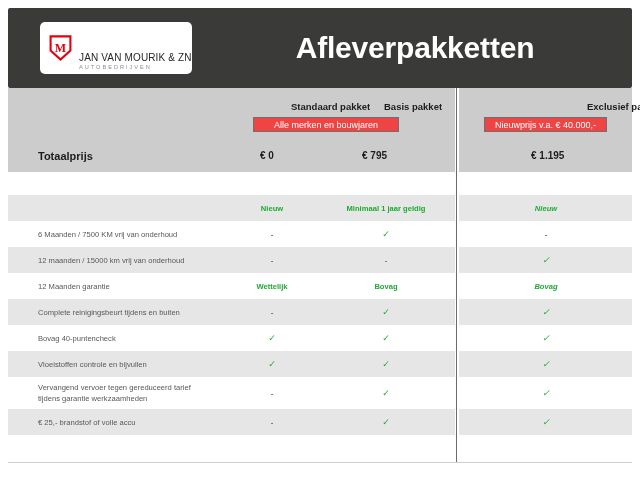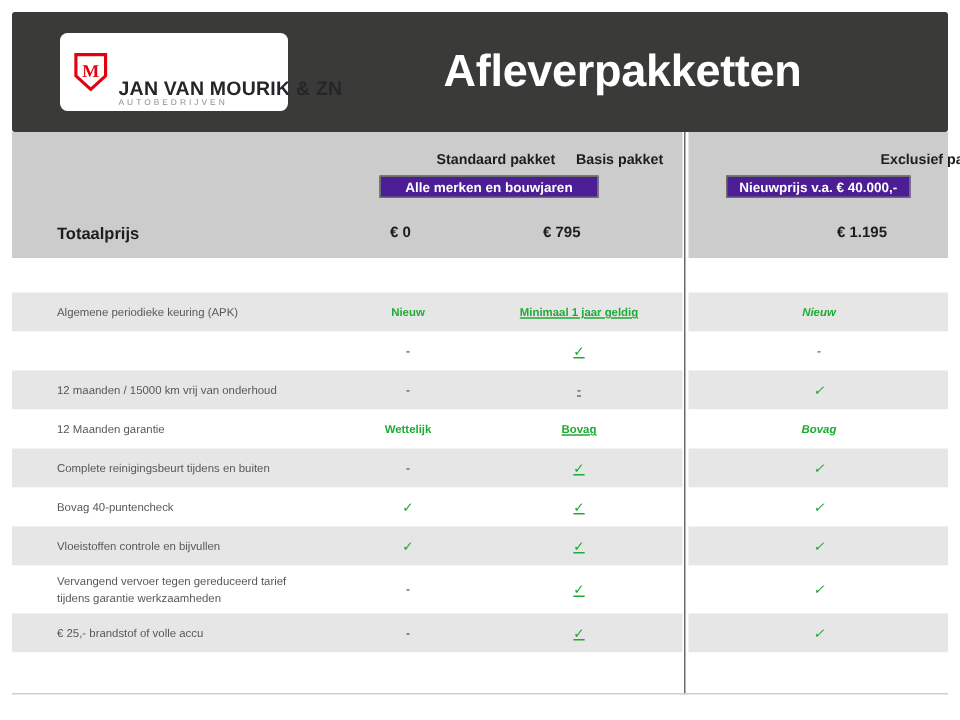--- a/index.html
+++ b/index.html
@@ -29,21 +29,21 @@
     width: 152px; height: 52px;
     background: #ffffff;
     border-radius: 5px;
     display: flex;
     align-items: center;
     padding-left: 9px;
   }
   .logo-shield { width: 23px; height: 26px; flex: 0 0 auto; }
   .logo-text { margin-left: 7px; line-height: 1; }
   .logo-line1 {
-    font-size: 13px; font-weight: 700; color: #26262a;
+    font-size: 10px; font-weight: 400; color: #26262a;
     letter-spacing: .15px; white-space: nowrap; margin-top: 28px;
   }
   .logo-line2 {
     font-size: 5.6px; font-weight: 400; color: #8d8d90;
     letter-spacing: 2.0px; white-space: nowrap; margin-top: 2px;
   }
   .banner-title {
     position: absolute;
     left: 190px; top: 0; width: 434px; height: 80px;
     display: flex; align-items: center; justify-content: center;
@@ -60,42 +60,42 @@
     font-size: 9.5px; font-weight: 700; color: #1d1d1b;
     white-space: nowrap;
     margin-left: 44px;
   }
   .lbl-standaard { left: 247px; top: 101px; }
   .lbl-basis     { left: 340px; top: 101px; }
   .lbl-exclusief { left: 502px; top: 101px; padding-left: 41px; }
 
   .badge {
     position: absolute;
-    background: #4c1d95;
+    background: #ef4444;
     color: #ffffff;
-    font-size: 9px; font-weight: 700;
+    font-size: 9px; font-weight: 400;
     display: flex; align-items: center; justify-content: center;
     white-space: nowrap;
     border: 1px solid #6f6f6f;
   }
   .badge-all  { left: 253px; top: 117px; width: 146px; height: 15px; }
   .badge-new  { left: 484px; top: 117px; width: 123px; height: 15px; }
 
   .totaal-label {
     position: absolute; left: 38px; top: 150px;
     font-size: 11px; font-weight: 700; color: #1d1d1b;
   }
   .price {
     position: absolute; top: 150px;
     font-size: 10px; font-weight: 700; color: #1d1d1b;
     white-space: nowrap;
   }
   .price-a { left: 260px; }
   .price-b { left: 362px; }
-  .price-c { left: 558px; }
+  .price-c { left: 531px; }
 
   
   .body-left  { position: absolute; left: 8px;   top: 174px; width: 447px; }
   .body-right { position: absolute; left: 459px; top: 174px; width: 173px; }
 
   .row { position: relative; height: 26px; background: #ffffff; }
   .row.alt { background: #e6e6e6; }
   .row.tall { height: 32px; }
   .row.spacer-top { height: 21px; background: #ffffff; }
   .row.spacer-bot { height: 28px; background: #ffffff; }
@@ -108,21 +108,21 @@
     white-space: pre-line;
   }
   .cell {
     position: absolute; top: 50%;
     transform: translate(-50%, -50%);
     font-size: 7.6px; font-weight: 700;
     color: #1faa35; text-align: center;
     white-space: nowrap;
   }
   .cell.col-a { left: 264px; }
-  .cell.col-b { left: 378px; text-decoration: underline; }
+  .cell.col-b { left: 378px; }
   .cell.col-c { left: 87px; font-style: italic; }
   .cell.dash { color: #6d6d6d; font-weight: 700; font-size: 8px; }
   .cell.tick { font-size: 9px; font-weight: 400; }
 
   .divider {
     position: absolute;
     left: 456px; top: 88px; width: 1px; height: 375px;
     background: #6b6b6b;
   }
   .bottom-rule {
@@ -161,25 +161,25 @@
   <div class="badge badge-new">Nieuwprijs v.a. € 40.000,-</div>
 
   <div class="totaal-label">Totaalprijs</div>
   <div class="price price-a">€ 0</div>
   <div class="price price-b">€ 795</div>
   <div class="price price-c">€ 1.195</div>
 
   <div class="body-left" id="body-left">
       <div class="row spacer-top"></div>
       <div class="row alt">
-        <div class="feature">Algemene periodieke keuring (APK)</div>
         <div class="cell col-a">Nieuw</div>
         <div class="cell col-b">Minimaal 1 jaar geldig</div>
       </div>
       <div class="row">
+        <div class="feature">6 Maanden / 7500 KM vrij van onderhoud</div>
         <div class="cell col-a dash">-</div>
         <div class="cell col-b tick">✓</div>
       </div>
       <div class="row alt">
         <div class="feature">12 maanden / 15000 km vrij van onderhoud</div>
         <div class="cell col-a dash">-</div>
         <div class="cell col-b dash">-</div>
       </div>
       <div class="row">
         <div class="feature">12 Maanden  garantie</div>

